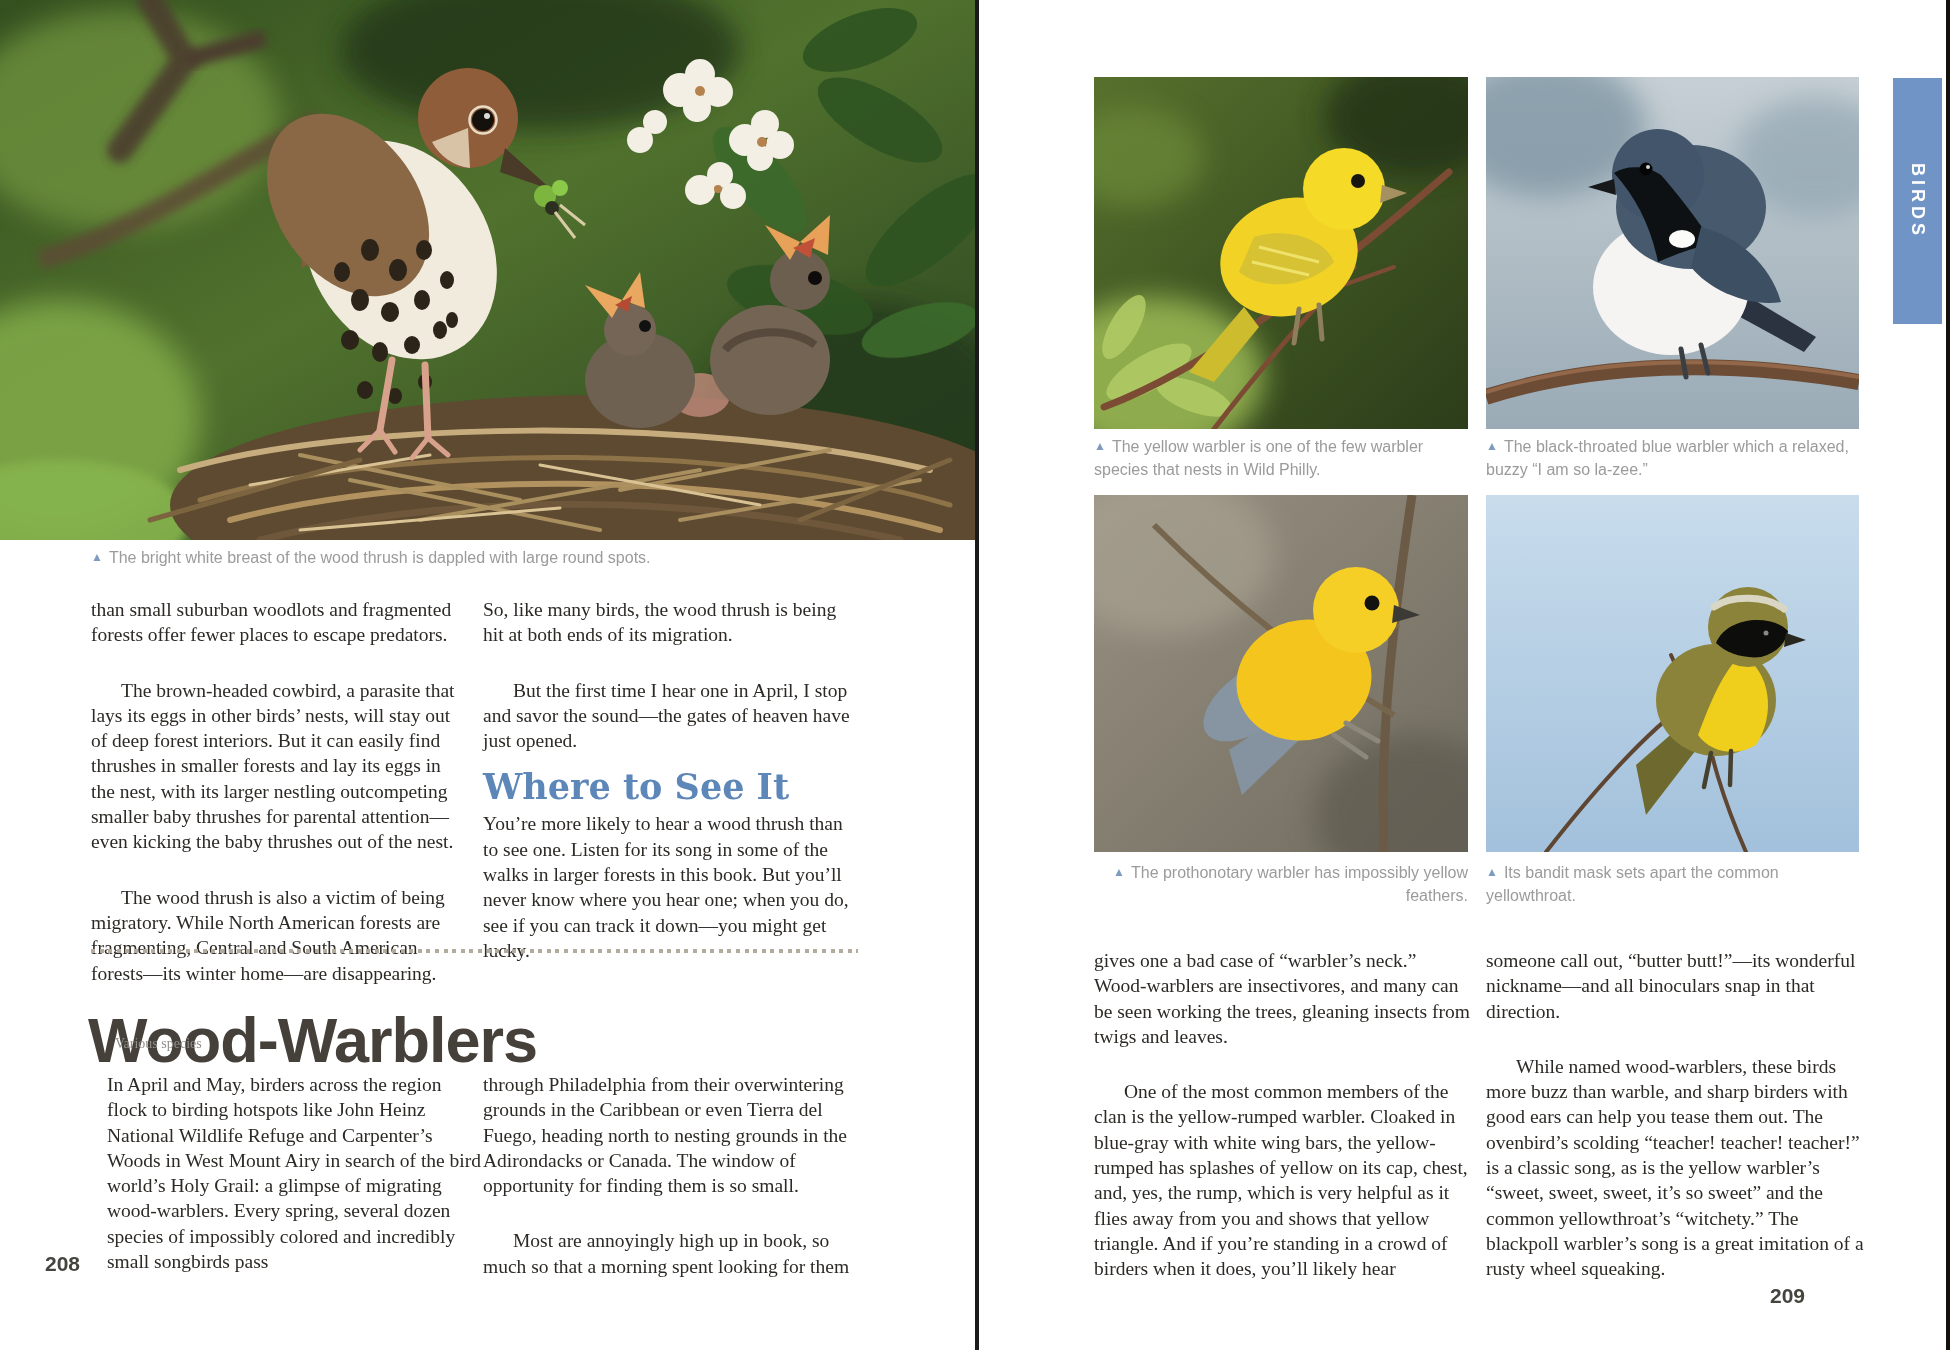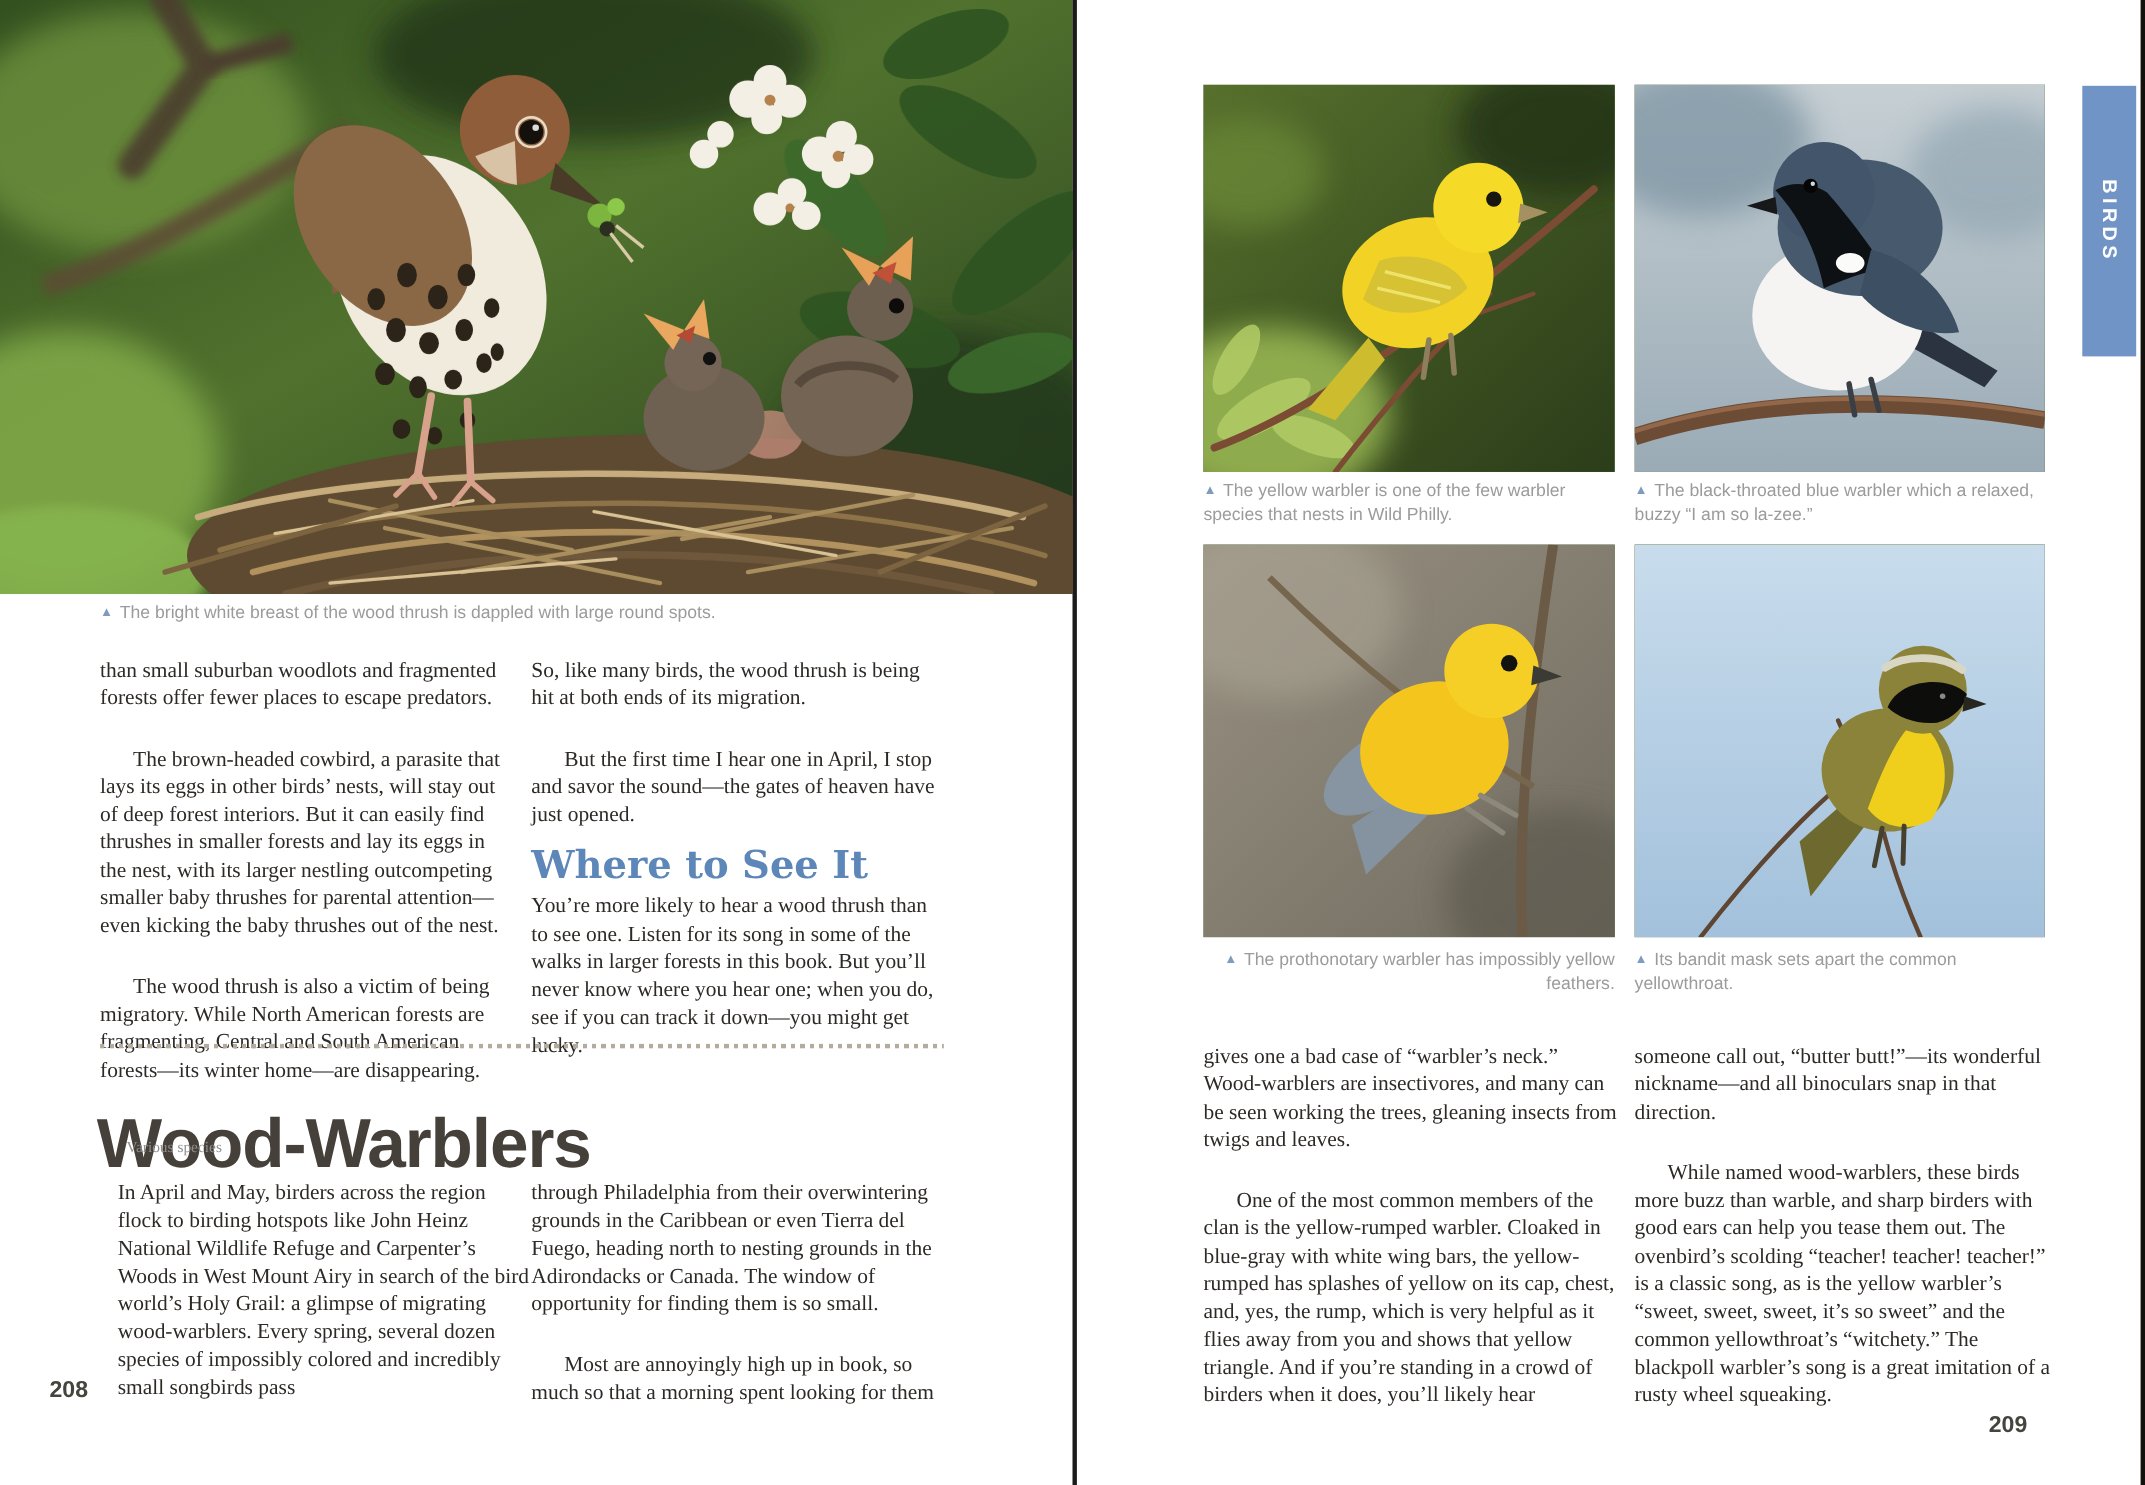--- a/index.html
+++ b/index.html
@@ -321,21 +321,21 @@
 
   <div class="col" style="left:1094px;top:948px;width:376px;">
     <p>gives one a bad case of “warbler’s neck.” Wood-warblers are insectivores, and many can be seen working the trees, gleaning insects from twigs and leaves.</p>
     <p class="ind">One of the most common members of the clan is the yellow-rumped warbler. Cloaked in blue-gray with white wing bars, the yellow-rumped has splashes of yellow on its cap, chest, and, yes, the rump, which is very helpful as it flies away from you and shows that yellow triangle. And if you’re standing in a crowd of birders when it does, you’ll likely hear</p>
   </div>
   <div class="col" style="left:1486px;top:948px;width:378px;">
     <p>someone call out, “butter butt!”—its wonderful nickname—and all binoculars snap in that direction.</p>
     <p class="ind">While named wood-warblers, these birds more buzz than warble, and sharp birders with good ears can help you tease them out. The ovenbird’s scolding “teacher! teacher! teacher!” is a classic song, as is the yellow warbler’s “sweet, sweet, sweet, it’s so sweet” and the common yellowthroat’s “witchety.” The blackpoll warbler’s song is a great imitation of a rusty wheel squeaking.</p>
   </div>
 
-  <div class="pagenum" style="left:1708px;top:1284px;width:135px;text-align:right;">209</div>
+  <div class="pagenum" style="left:1770px;top:1284px;width:135px;">209</div>
 
   <div class="tab">
     <span>BIRDS</span>
   </div>
 
   <div class="edge"></div>
 
 </div>
 
 </body></html>

